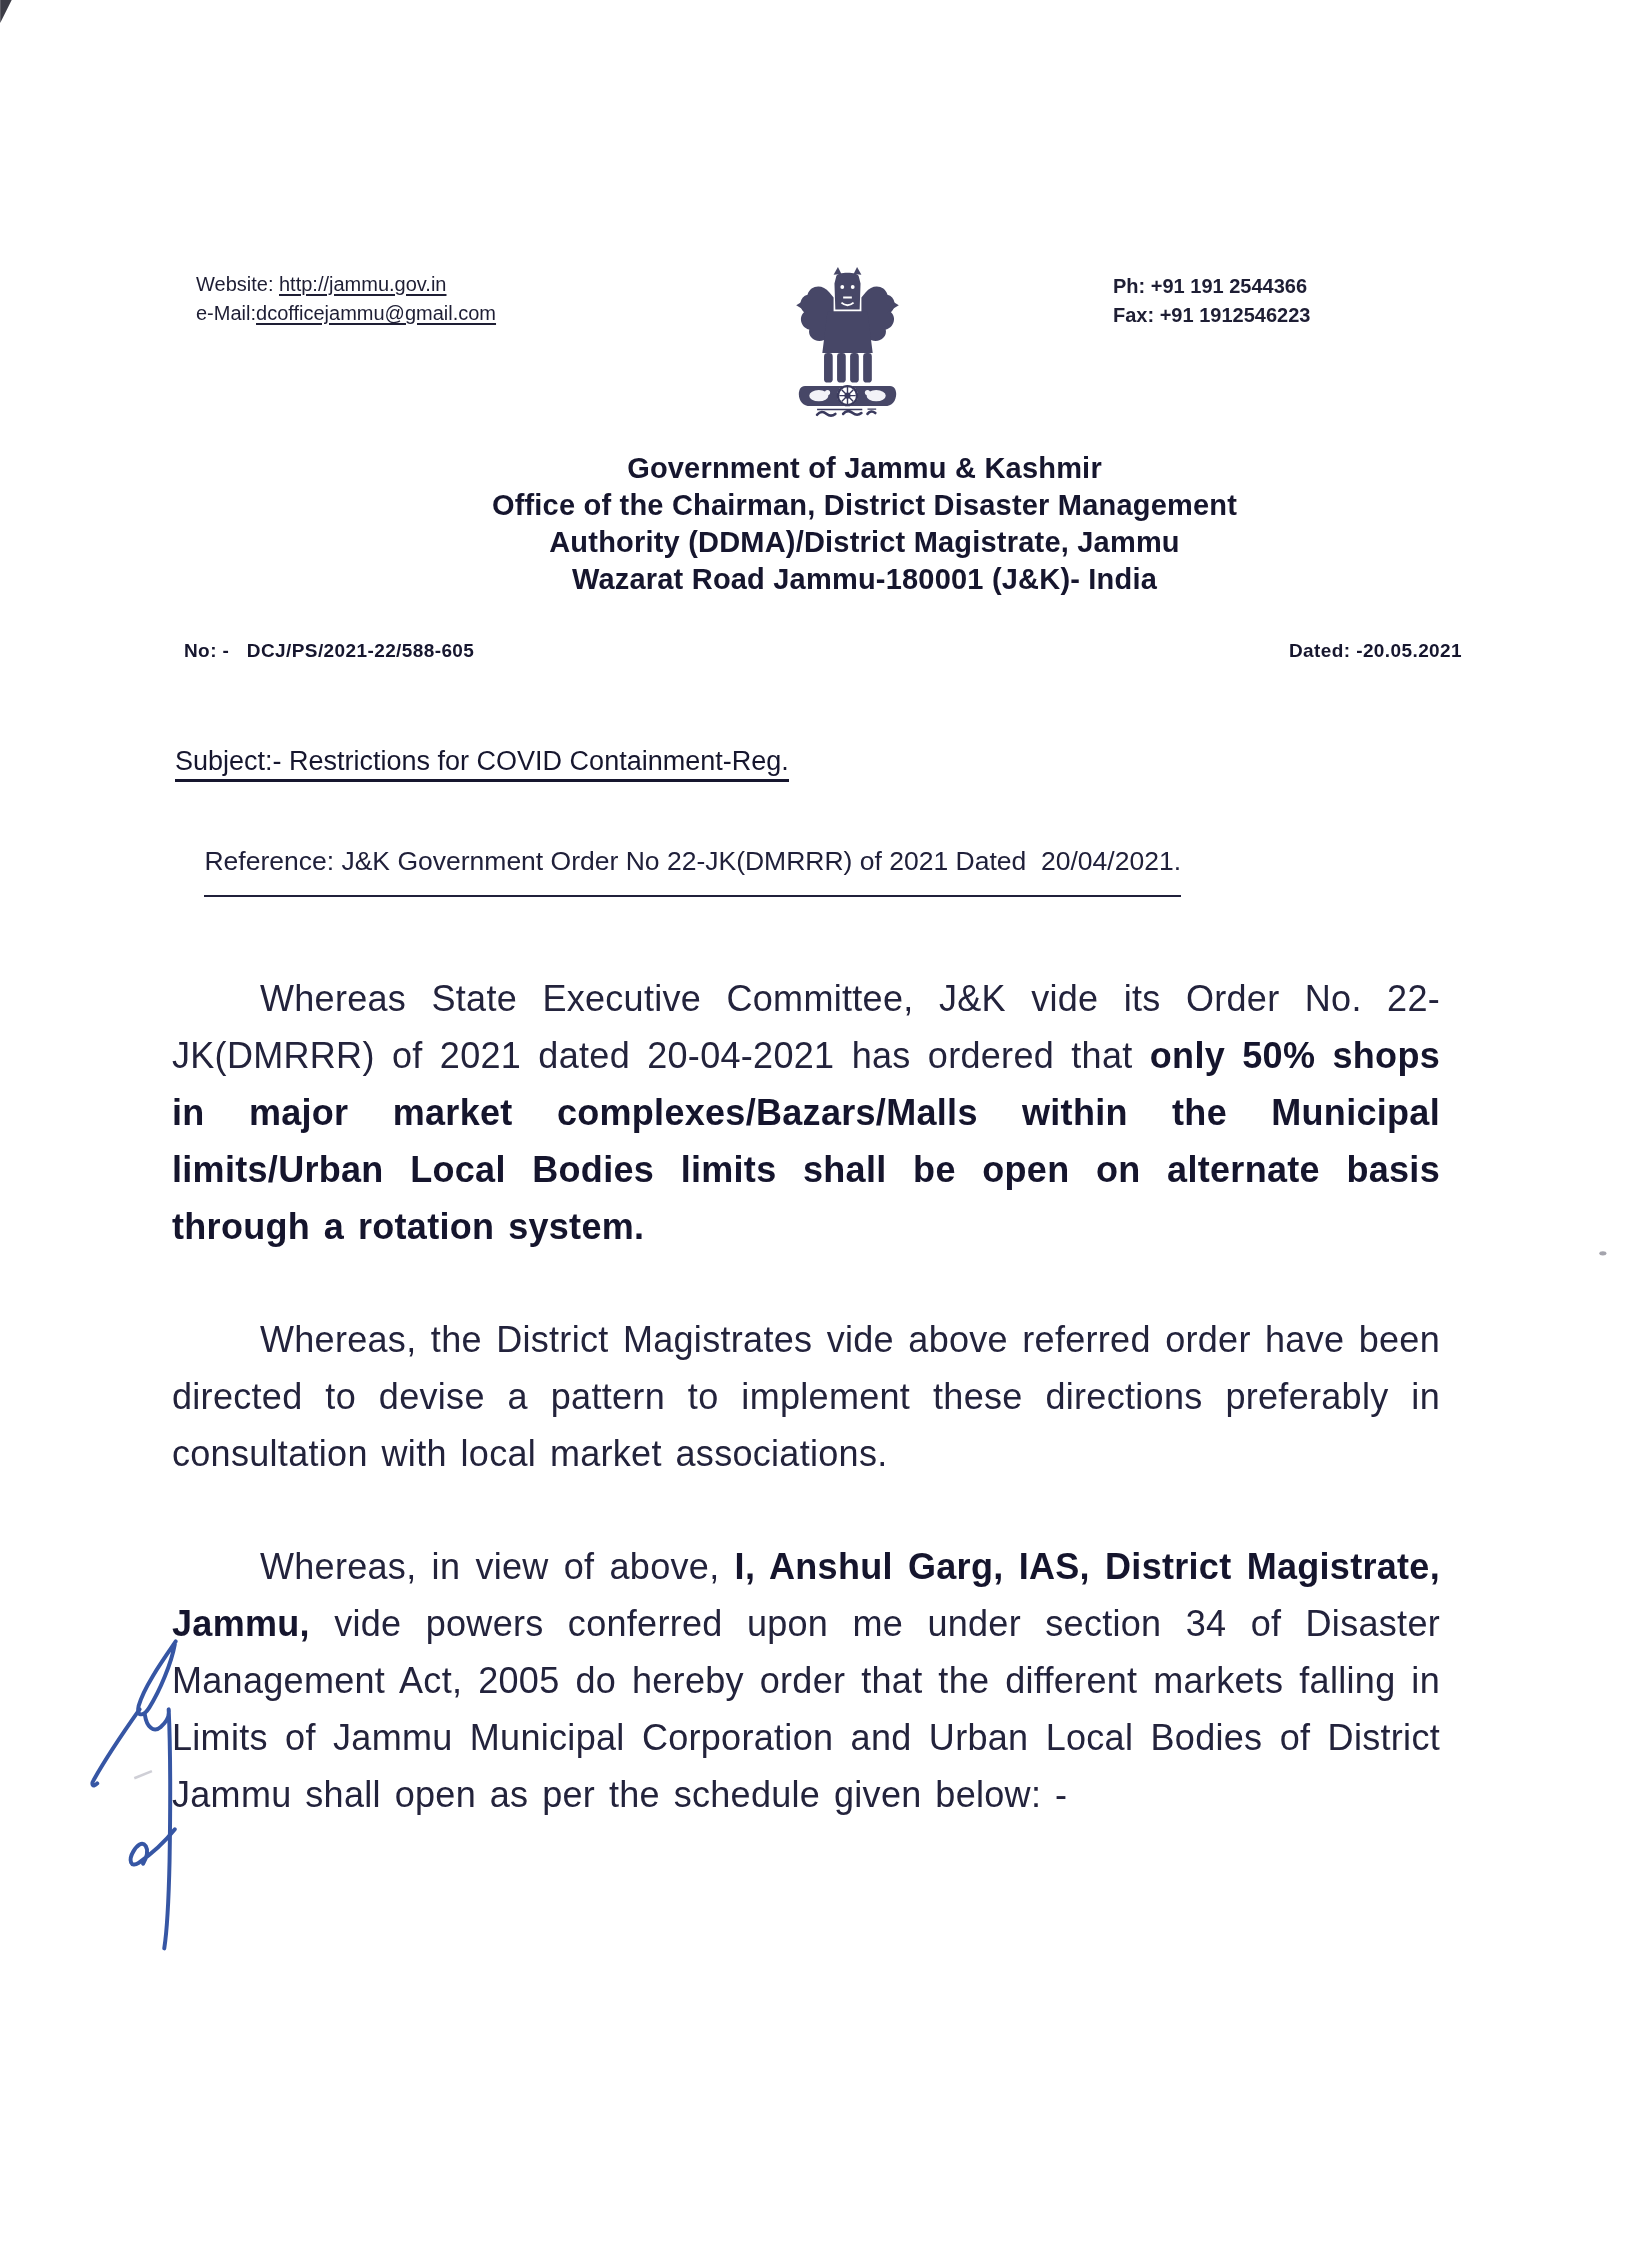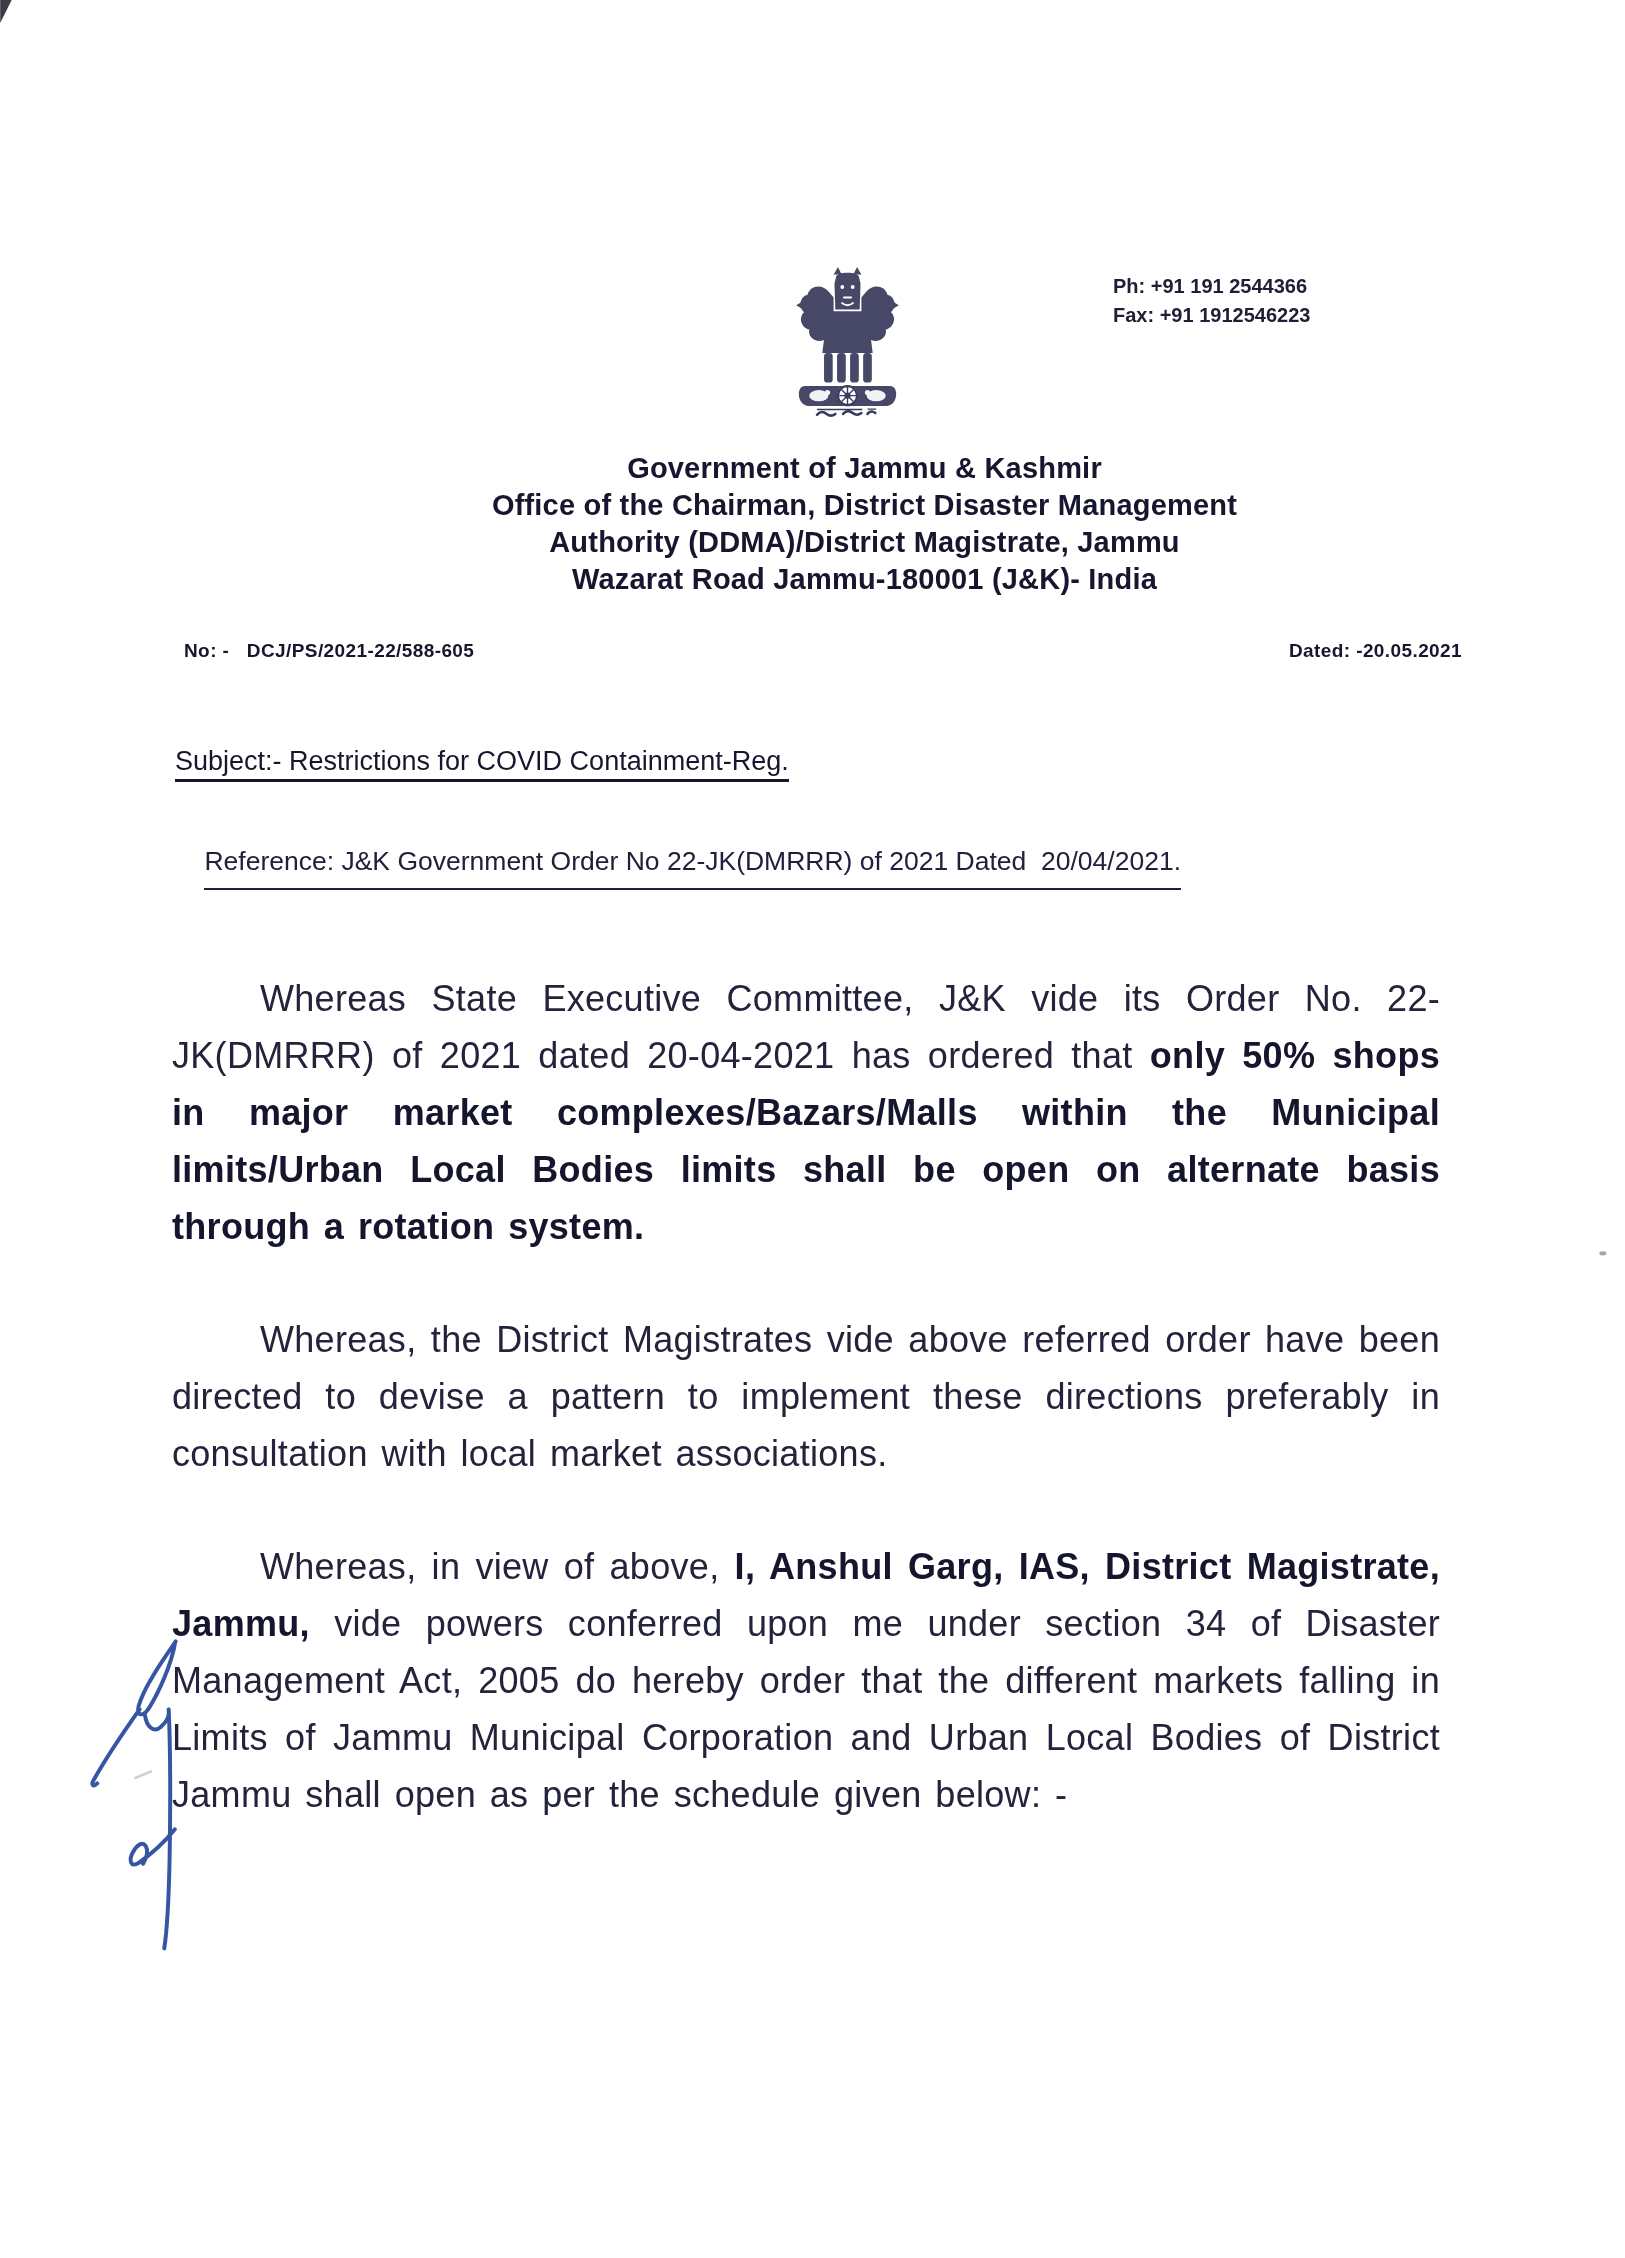--- a/index.html
+++ b/index.html
@@ -36,21 +36,21 @@
   
   .subject {
     position:absolute; left:175px; top:746px;
     font-size:27px; font-weight:normal; color:#16162e;
   }
   .subject .ul { border-bottom:3.5px solid #16162e; padding-bottom:2.6px; }
   .reference {
     position:absolute; left:175px; top:815px;
     font-size:26.5px; color:#20203a; white-space:pre-wrap;
   }
-  .reference .ul { border-bottom:2.6px solid #20203a; padding-bottom:12px; }
+  .reference .ul { border-bottom:2.6px solid #20203a; padding-bottom:19px; }
   .order-heading {
     position:absolute; left:172px; top:893px; width:1268px;
     text-align:center; font-size:27px; font-weight:bold; color:#14142c;
   }
   .order-heading .ul { border-bottom:3.5px solid #14142c; padding-bottom:1.8px; letter-spacing:0.9px; }
   
   .body-copy {
     position:absolute; left:172px; top:970px; width:1268px;
     font-size:36px; line-height:57px; text-align:justify;
     letter-spacing:0.3px; word-spacing:3.5px; color:#23233c;
@@ -58,20 +58,24 @@
   .body-copy p { margin:0 0 56px 0; text-indent:88px; }
   .body-copy .b { font-weight:bold; color:#15152d; }
   
   .overlay { position:absolute; left:0; top:0; width:1626px; height:2258px; pointer-events:none; }
 </style>
 </head>
 <body>
 
 <div class="page">
 
+  <div class="contact-left">
+    <div><span>Website: </span><span class="u">http://jammu.gov.in</span></div>
+    <div><span>e-Mail:</span><span class="u">dcofficejammu@gmail.com</span></div>
+  </div>
 
   <div class="contact-right">
     <div>Ph: +91 191 2544366</div>
     <div>Fax: +91 1912546223</div>
   </div>
 
   <div class="emblem">
     <svg viewBox="0 0 130 178" width="113" height="157" aria-hidden="true">
       <g fill="#3a3a5c" opacity="0.93">
 

